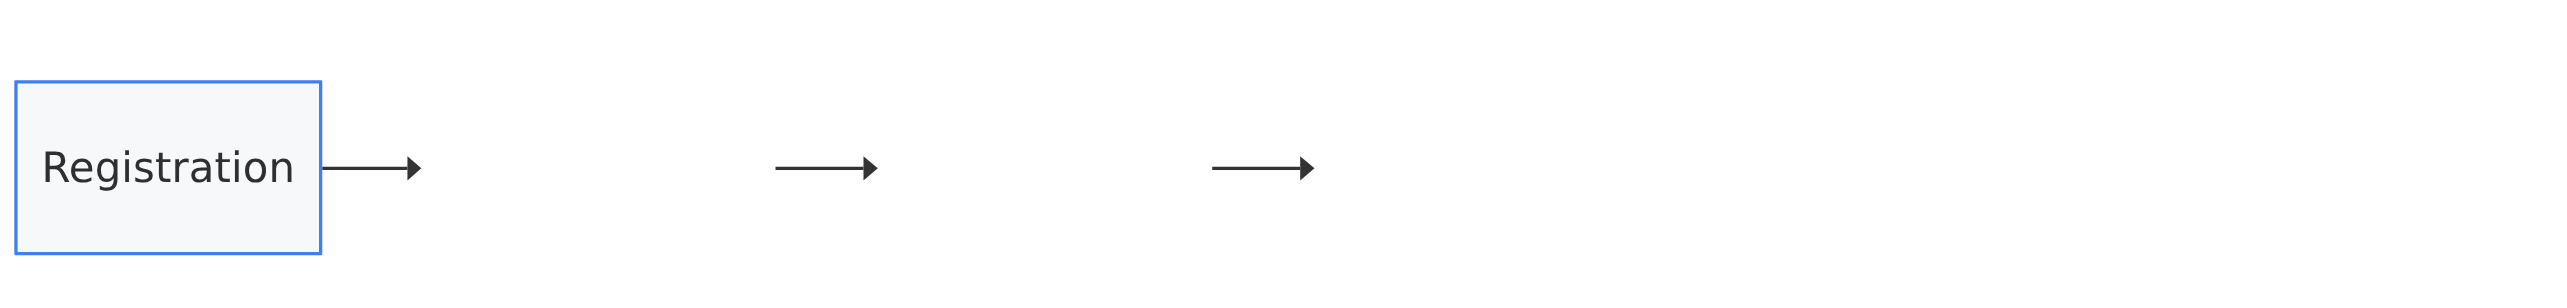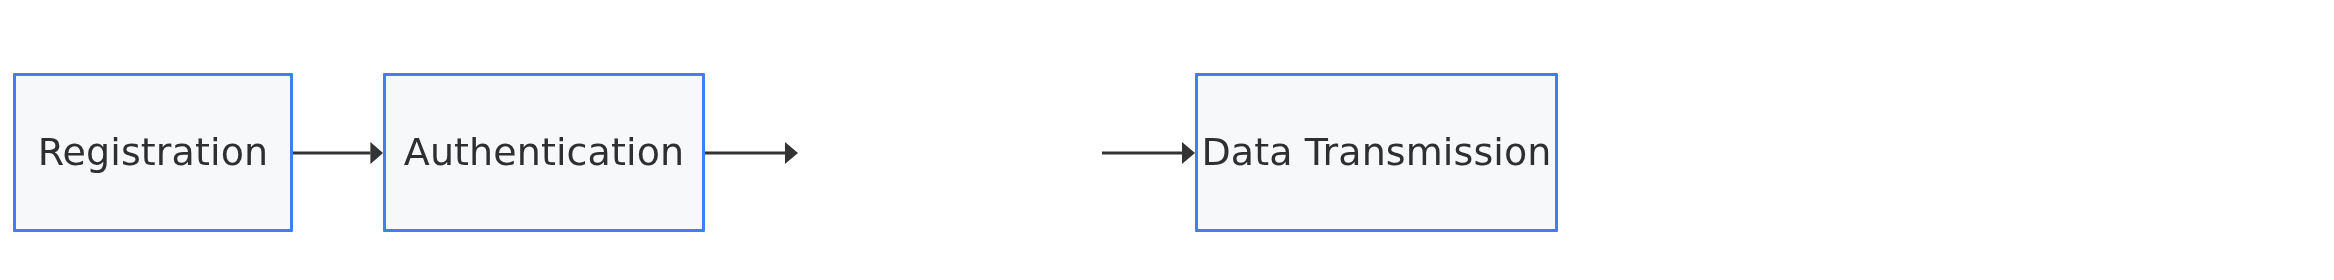--- a/index.html
+++ b/index.html
@@ -53,36 +53,30 @@
     <span class="node-label" style="color: rgb(47, 47, 47); text-align: center;">Registration</span>
   </div>
 
   <div class="edge" id="edge-0" style="left: 293px; top: 133px; width: 90px;">
     <svg width="100%" height="40" viewBox="0 0 100 40" preserveAspectRatio="none">
       <line x1="0" y1="20" x2="86" y2="20" stroke="#333333" stroke-width="3" vector-effect="non-scaling-stroke"></line>
       <polygon points="86,9 100,20 86,31" fill="#333333"></polygon>
     </svg>
   </div>
 
-  <div class="node" id="node-1" style="left: 383px; top: 73px; width: 322px; height: 159px; background: rgb(246, 248, 250); border-color: rgb(63, 127, 240);">
-    <span class="node-label" style="color: rgb(47, 47, 47);">Authentication</span>
-  </div>
 
   <div class="edge" id="edge-1" style="left: 705px; top: 133px; width: 93px;">
     <svg width="100%" height="40" viewBox="0 0 100 40" preserveAspectRatio="none">
       <line x1="0" y1="20" x2="86" y2="20" stroke="#333333" stroke-width="3" vector-effect="non-scaling-stroke"></line>
       <polygon points="86,9 100,20 86,31" fill="#333333"></polygon>
     </svg>
   </div>
 
 
   <div class="edge" id="edge-2" style="left: 1102px; top: 133px; width: 93px;">
     <svg width="100%" height="40" viewBox="0 0 100 40" preserveAspectRatio="none">
       <line x1="0" y1="20" x2="86" y2="20" stroke="#333333" stroke-width="3" vector-effect="non-scaling-stroke"></line>
       <polygon points="86,9 100,20 86,31" fill="#333333"></polygon>
     </svg>
   </div>
 
-  <div class="node" id="node-3" style="left: 1195px; top: 73px; width: 363px; height: 159px; background: rgb(246, 248, 250); border-color: rgb(63, 127, 240);">
-    <span class="node-label" style="color: rgb(47, 47, 47);">Data Transmission</span>
-  </div>
 
 </div>
 
 </body></html>

